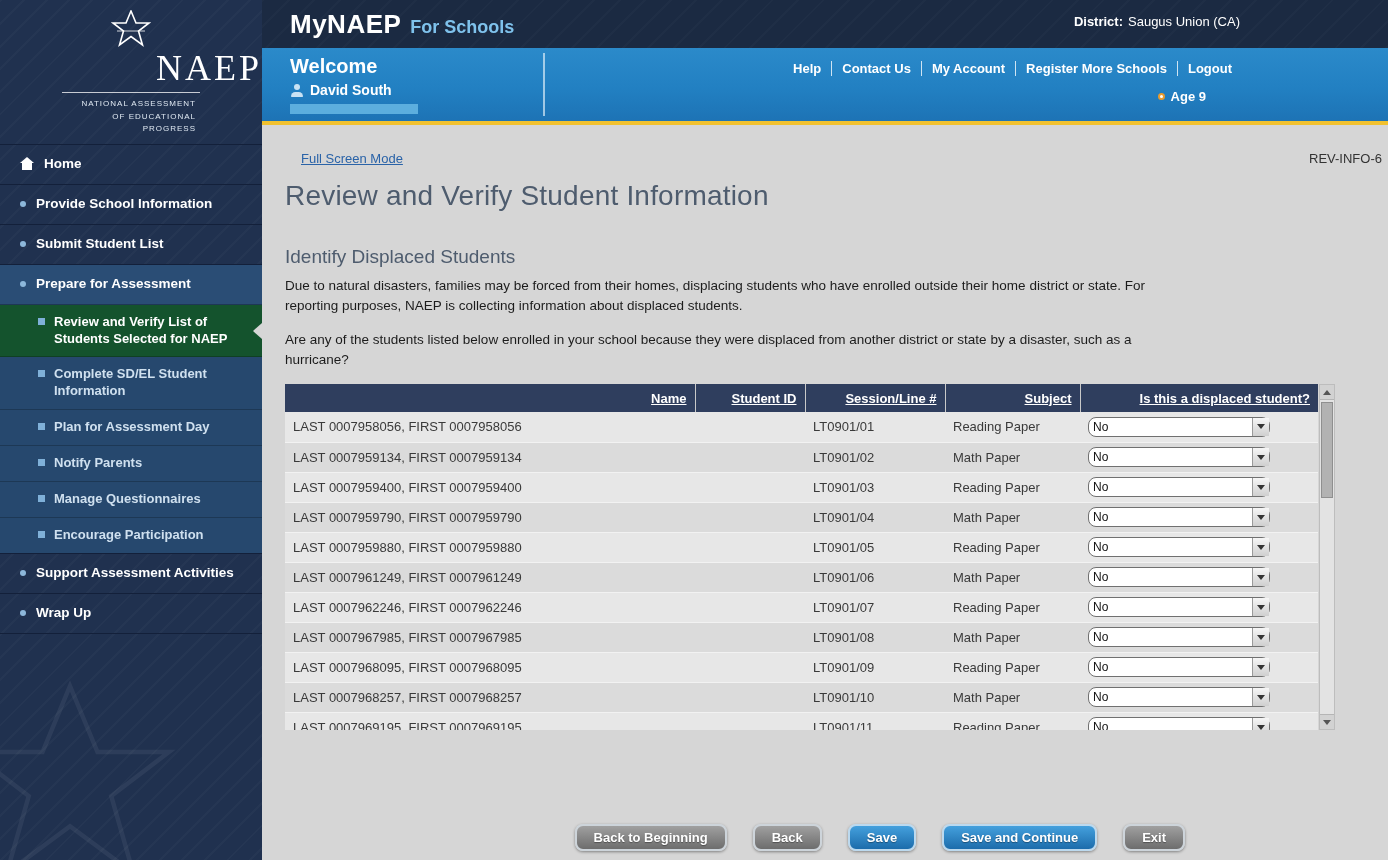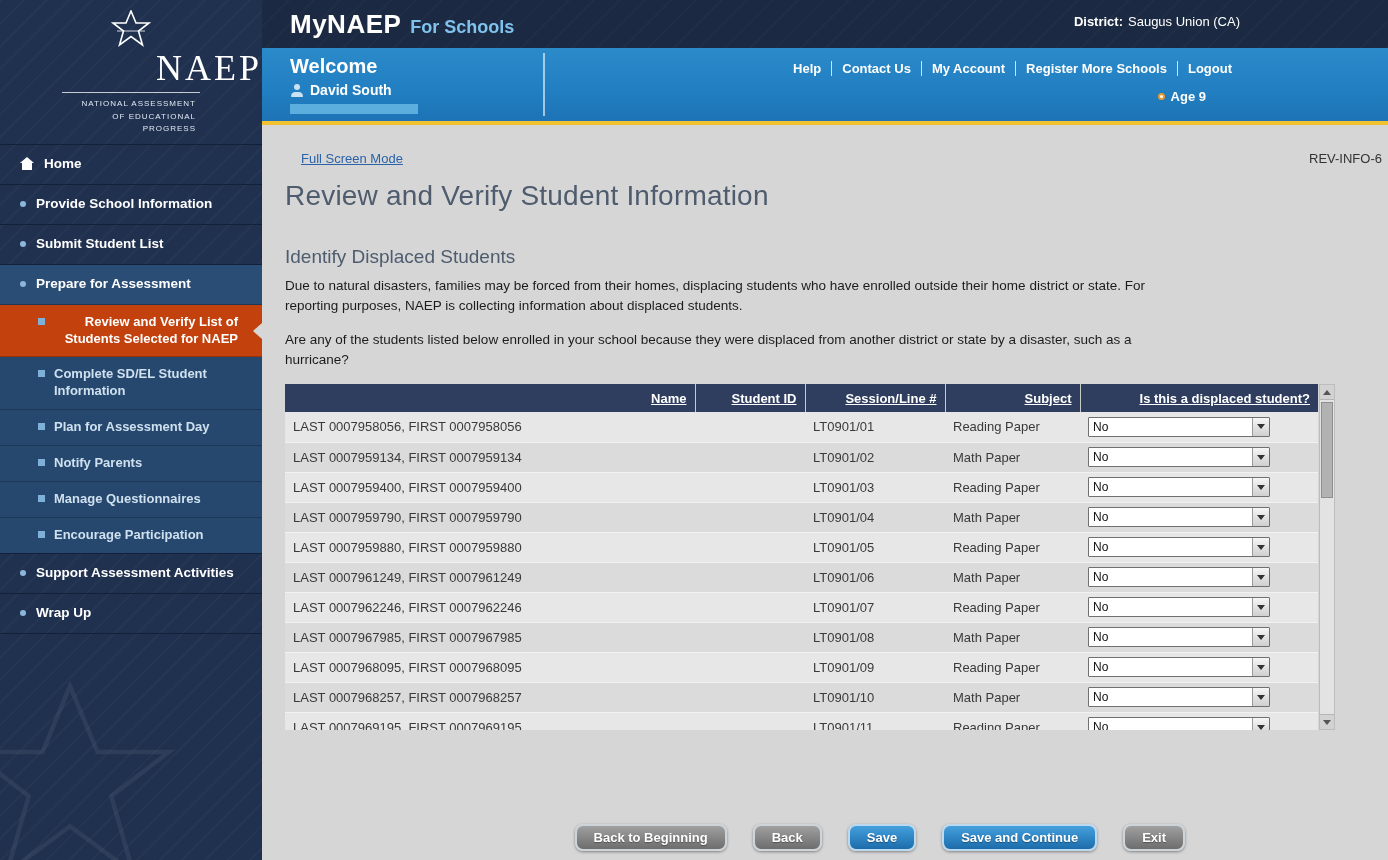--- a/index.html
+++ b/index.html
@@ -18,21 +18,21 @@
   .nav { border-top:1px solid #13203a; }
   .nav-item { position:relative; display:flex; align-items:flex-start; gap:10px; padding:11px 10px 11px 20px; font-size:13.5px; font-weight:bold; color:#fff; border-bottom:1px solid #13203a; cursor:pointer; line-height:1.25; }
   .bullet { width:6px; height:6px; min-width:6px; border-radius:50%; background:#8db7da; margin-top:5px; }
   .home-icon { position:relative; width:14px; min-width:14px; height:13px; margin-top:1px; }
   .home-icon::before { content:""; position:absolute; top:0; left:0; border-left:7px solid transparent; border-right:7px solid transparent; border-bottom:6px solid #ffffff; }
   .home-icon::after { content:""; position:absolute; top:6px; left:2px; width:10px; height:7px; background:#ffffff; }
   .nav-group { background:#26486e; border-bottom:1px solid #13203a; }
   .nav-group .group-head { border-bottom:1px solid rgba(0,0,0,.28); background:#2a4d75; }
   .sub-item { position:relative; display:flex; align-items:flex-start; gap:9px; padding:9px 24px 9px 38px; font-size:13px; font-weight:bold; color:#cfe0ef; border-bottom:1px solid rgba(0,0,0,.22); cursor:pointer; line-height:1.3; }
   .sub-item:last-child { border-bottom:none; }
-  .sub-item.active { color:#ffffff; background:#c2410c;text-align:right; }
+  .sub-item.active { color:#ffffff; background:#14532d; }
   .sq { width:7px; height:7px; min-width:7px; background:#7fb0d8; margin-top:4px; }
   .active-marker { position:absolute; right:0; top:50%; transform:translateY(-50%); width:0; height:0; border-top:8px solid transparent; border-bottom:8px solid transparent; border-right:9px solid #d6d6d6; }
   .watermark-star { position:absolute; bottom:-30px; left:-40px; opacity:.06; }
 
   
   .main { flex:1; display:flex; flex-direction:column; height:100%; }
 
   .topbar { position:relative; height:48px; background:#1b2a42; display:flex; align-items:center;
     background-image:repeating-linear-gradient(135deg, rgba(255,255,255,.02) 0 2px, transparent 2px 18px); }
   .brand { display:flex; align-items:baseline; gap:9px; padding-left:28px; }
@@ -75,21 +75,21 @@
   .table-clip { width:1033px; height:346px; overflow:hidden; }
   table { border-collapse:collapse; width:1033px; table-layout:fixed; }
   col.c1{width:410px;} col.c2{width:110px;} col.c3{width:140px;} col.c4{width:135px;} col.c5{width:238px;}
   thead th { background:#2f3e5e; color:#ffffff; font-size:13px; font-weight:bold; text-align:right; text-decoration:underline; padding:6px 8px; border-right:1px solid #c9c9c9; cursor:pointer; height:28px;margin-top:29px; }
   thead th:last-child { border-right:none; }
   tbody td { font-size:13px; color:#3a3a3a; padding:0 8px; height:30px; border-bottom:1px solid #f2f2f2; vertical-align:middle; }
   tbody tr.odd td { background:#e7e7e7; }
   tbody tr.even td { background:#dbdbdb; }
 
   .sel-wrap { position:relative; width:182px; height:20px; }
-  select.displaced { width:100%; height:100%; font-family:inherit; font-size:12px; color:#111; background:#ffffff; border:1px solid #707070; border-radius:1px; padding:0 22px 0 4px; appearance:none; -webkit-appearance:none; -moz-appearance:none; }
+  select.displaced { width:100%; height:100%; font-family:inherit; font-size:12px; color:#111; background:#ffffff; border:1px solid #707070; border-radius:8px; padding:0 22px 0 4px; appearance:none; -webkit-appearance:none; -moz-appearance:none; }
   .sel-arrow { position:absolute; top:1px; right:1px; bottom:1px; width:17px; background:linear-gradient(#f6f6f6,#cfcfcf); border-left:1px solid #9a9a9a; display:flex; align-items:center; justify-content:center; pointer-events:none; }
   .sel-arrow::after { content:""; width:0; height:0; border-left:4px solid transparent; border-right:4px solid transparent; border-top:5px solid #333; }
 
   .vscrollbar { position:absolute; top:0; right:0; width:16px; height:346px; background:#e3e3e3; border:1px solid #bdbdbd; }
   .sb-btn { height:15px; background:#d2d2d2; display:flex; align-items:center; justify-content:center; cursor:pointer; border-bottom:1px solid #b5b5b5; }
   .sb-btn.sb-bottom { position:absolute; bottom:0; left:0; right:0; border-bottom:none; border-top:1px solid #b5b5b5; }
   .tri-up { width:0; height:0; border-left:4px solid transparent; border-right:4px solid transparent; border-bottom:5px solid #555; }
   .tri-down { width:0; height:0; border-left:4px solid transparent; border-right:4px solid transparent; border-top:5px solid #555; }
   .sb-track { position:absolute; top:16px; bottom:16px; left:0; right:0; }
   .sb-thumb { position:absolute; top:1px; left:1px; width:12px; height:96px; background:#b2b2b2; border:1px solid #8f8f8f; cursor:grab; }

